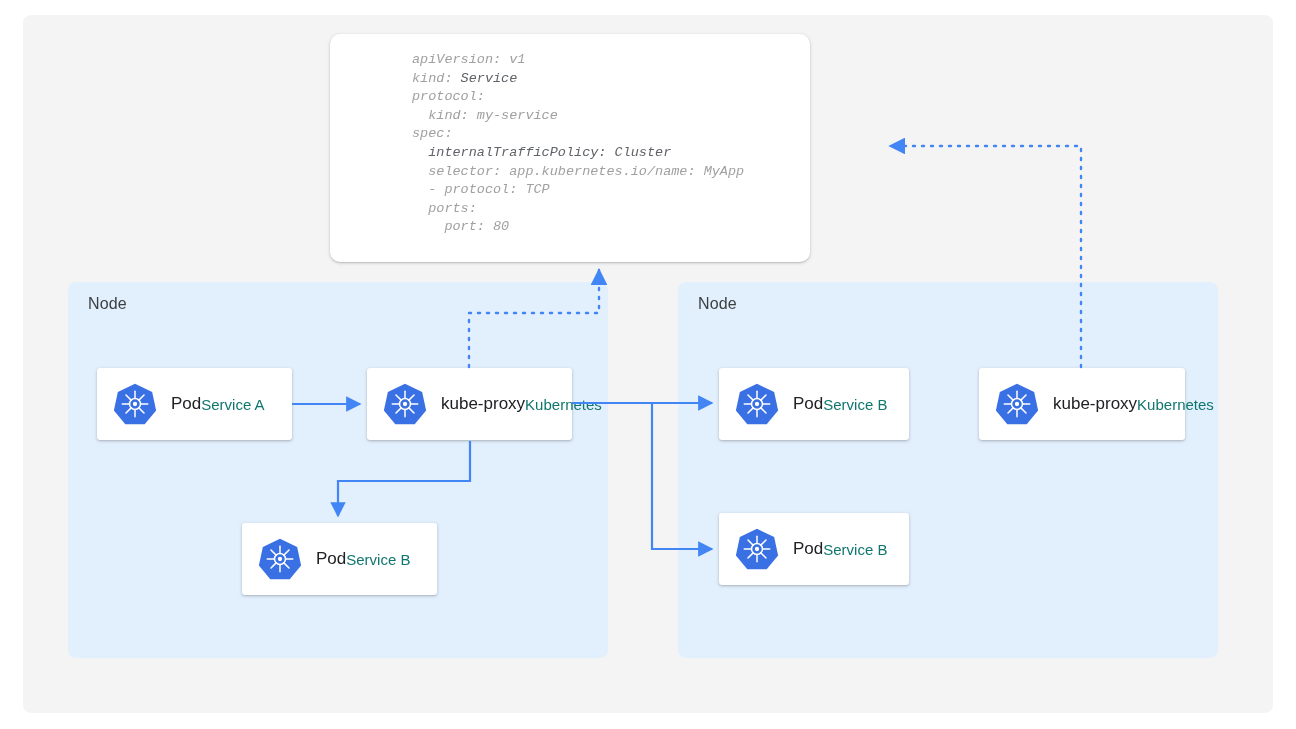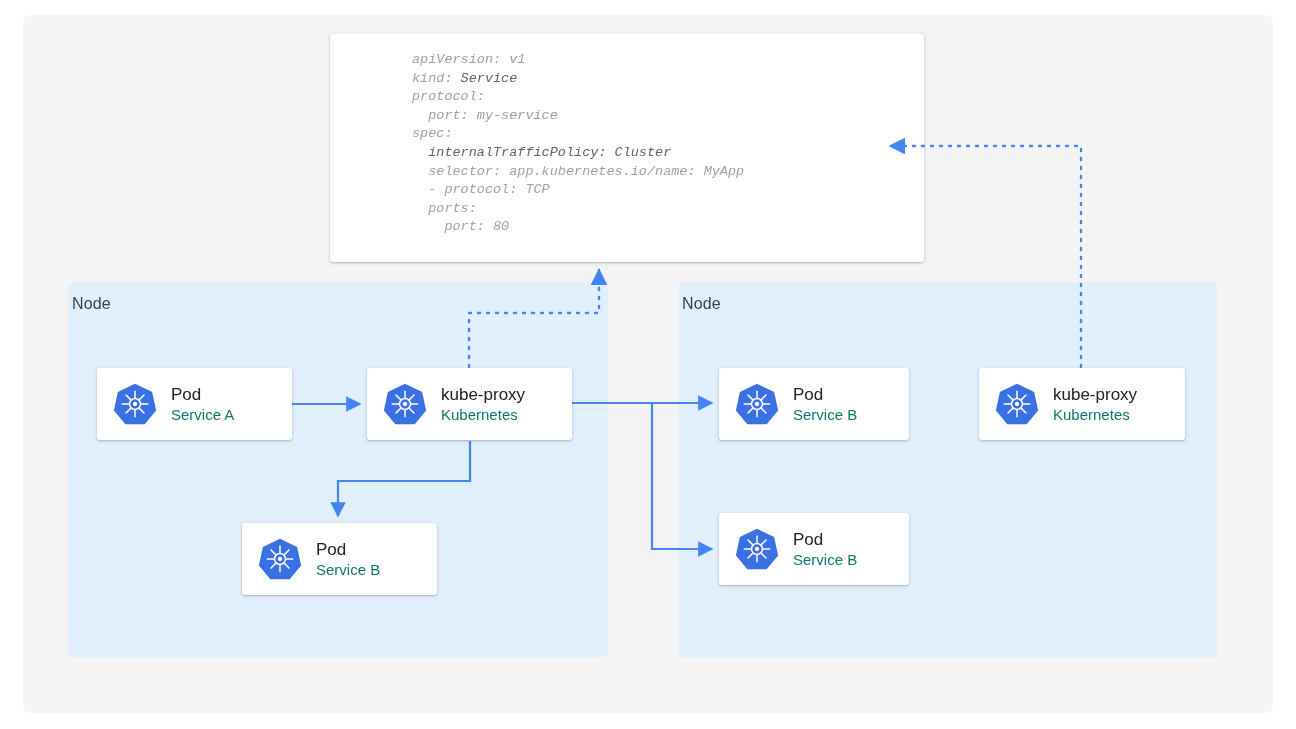--- a/index.html
+++ b/index.html
@@ -25,21 +25,21 @@
     background: #f4f4f5;
     border-radius: 8px;
   }
   .node {
     position: absolute;
     background: #e2effc;
     border-radius: 8px;
   }
   .node-label {
     position: absolute;
-    left: 4px;
+    left: 20px;
     top: 13px;
     font-size: 16px;
     color: #3c4043;
     font-family: "Liberation Sans", sans-serif;
     letter-spacing: .1px;
   }
   #node-left  { left: 68px;  top: 282px; width: 540px; height: 376px; }
   #node-right { left: 678px; top: 282px; width: 540px; height: 376px; }
 
   .card {
@@ -53,21 +53,21 @@
   }
   .k8s-logo {
     flex: 0 0 auto;
     margin-left: 16px;
     width: 44px;
     height: 44px;
   }
   .card-text {
     margin-left: 14px;
     display: flex;
-    flex-direction: column;
+    flex-direction: row;
     justify-content: center;
     line-height: 1.12;
   }
   .card-title {
     font-size: 17px;
     color: #202124;
     font-family: "Liberation Sans", sans-serif;
     white-space: nowrap;
   }
   .card-sub {
@@ -82,24 +82,24 @@
   #card-kube-left    { left: 367px; top: 368px; width: 205px; height: 72px; }
   #card-pod-b-left   { left: 242px; top: 523px; width: 195px; height: 72px; }
   #card-pod-b-top    { left: 719px; top: 368px; width: 190px; height: 72px; }
   #card-pod-b-bottom { left: 719px; top: 513px; width: 190px; height: 72px; }
   #card-kube-right   { left: 979px; top: 368px; width: 206px; height: 72px; }
 
   .yaml-box {
     position: absolute;
     left: 330px;
     top: 34px;
-    width: 594px;
+    width: 480px;
     height: 228px;
     background: #ffffff;
-    border-radius: 3px;
+    border-radius: 10px;
     box-shadow: 0 1px 2px rgba(60,64,67,.25), 0 1px 4px rgba(60,64,67,.12);
     box-sizing: border-box;
   }
   .yaml-code {
     position: absolute;
     left: 82px;
     top: 17px;
     font-family: "Liberation Mono", "DejaVu Sans Mono", monospace;
     font-size: 13.5px;
     font-style: italic;
@@ -127,21 +127,21 @@
   <div class="canvas">
 
     <div class="node" id="node-left" style="left:45px; top:267px; width:540px; height:376px;">
       <div class="node-label">Node</div>
     </div>
     <div class="node" id="node-right" style="left:655px; top:267px; width:540px; height:376px;">
       <div class="node-label">Node</div>
     </div>
 
     <div class="yaml-box" style="left:307px; top:19px;">
-      <div class="yaml-code"><div>apiVersion: v1</div><div>kind: <span class="b">Service</span></div><div>protocol:</div><div>  port: my-service</div><div>spec:</div><div><span class="b">  internalTrafficPolicy: Cluster</span></div><div>  selector: app.kubernetes.io/name: MyApp</div><div>  - protocol: TCP</div><div>  ports:</div><div>    port: 80</div></div>
+      <div class="yaml-code"><div>apiVersion: v1</div><div>kind: <span class="b">Service</span></div><div>protocol:</div><div>  kind: my-service</div><div>spec:</div><div><span class="b">  internalTrafficPolicy: Cluster</span></div><div>  selector: app.kubernetes.io/name: MyApp</div><div>  - protocol: TCP</div><div>  ports:</div><div>    port: 80</div></div>
     </div>
 
     <div class="card" id="card-pod-a" style="left:74px; top:353px;">
       <span class="k8s-logo">
         <svg viewBox="0 0 100 100" width="44" height="44" aria-hidden="true">
           <polygon points="50,4 89,23 98,65 72,96 28,96 2,65 11,23" fill="#3970e4"></polygon>
           <g fill="none" stroke="#ffffff" stroke-width="3.4" stroke-linecap="round">
             <circle cx="50" cy="50" r="12.5"></circle>
             <circle cx="50" cy="50" r="3.2" fill="#ffffff"></circle>
             <line x1="50" y1="21" x2="50" y2="37.5"></line>

